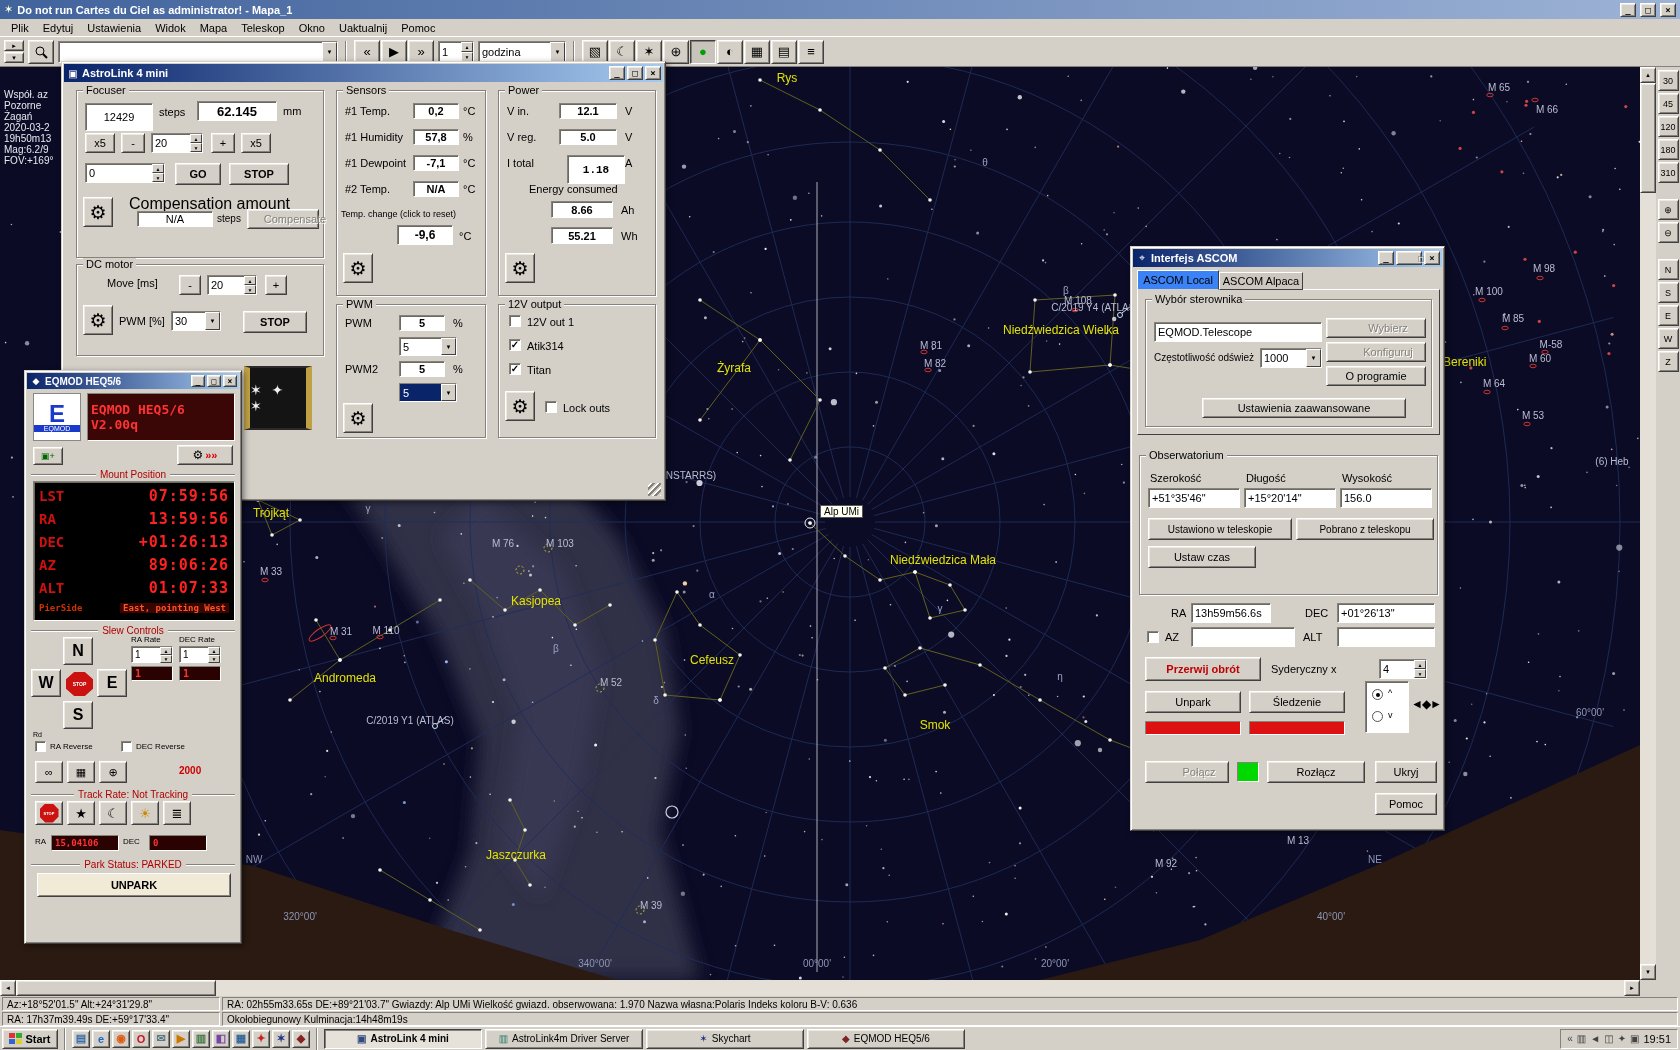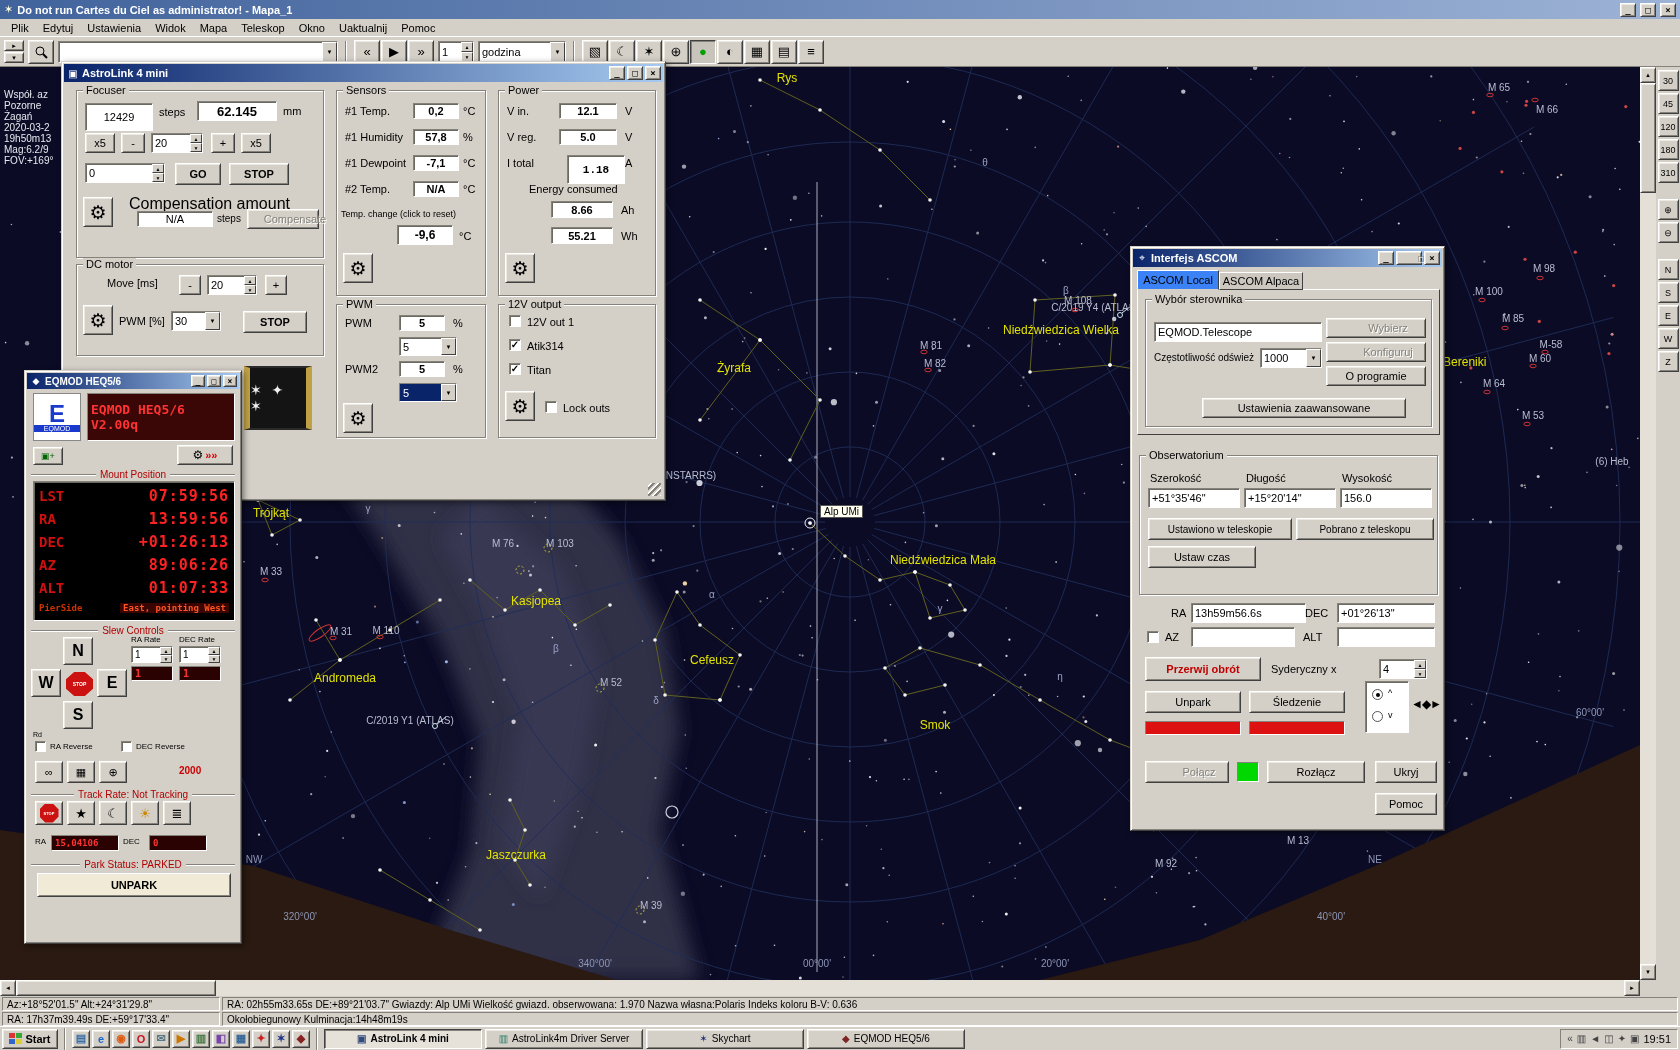--- a/index.html
+++ b/index.html
@@ -1383,21 +1383,21 @@
       <span class="lab" style="left:106px;top:16px;">Długość</span>
       <span class="lab" style="left:202px;top:16px;">Wysokość</span>
       <span class="fld" style="left:8px;top:32px;width:92px;height:20px;">+51°35'46"</span>
       <span class="fld" style="left:104px;top:32px;width:92px;height:20px;">+15°20'14"</span>
       <span class="fld" style="left:200px;top:32px;width:92px;height:20px;">156.0</span>
       <span class="btn" style="left:8px;top:62px;width:144px;height:22px;font-size:10px;">Ustawiono w teleskopie</span>
       <span class="btn" style="left:156px;top:62px;width:138px;height:22px;font-size:10px;">Pobrano z teleskopu</span>
       <span class="btn" style="left:8px;top:90px;width:108px;height:22px;">Ustaw czas</span>
     </div>
     <span class="lab" style="left:38px;top:340px;">RA</span>
-    <span class="fld" style="left:58px;top:336px;width:115px;height:20px;">13h59m56.6s</span>
+    <span class="fld" style="left:58px;top:336px;width:80px;height:20px;">13h59m56.6s</span>
     <span class="lab" style="left:172px;top:340px;">DEC</span>
     <span class="fld" style="left:204px;top:336px;width:98px;height:20px;">+01°26'13"</span>
     <span class="cb" style="left:14px;top:364px;"></span>
     <span class="lab" style="left:32px;top:364px;">AZ</span>
     <span class="fld" style="left:58px;top:360px;width:104px;height:20px;"></span>
     <span class="lab" style="left:170px;top:364px;">ALT</span>
     <span class="fld" style="left:204px;top:360px;width:98px;height:20px;"></span>
     <span class="btn" style="left:12px;top:390px;width:116px;height:24px;color:#c00000;font-weight:bold;">Przerwij obrót</span>
     <span class="lab" style="left:138px;top:396px;">Syderyczny x</span>
     <span class="spin" style="left:246px;top:392px;width:48px;height:20px;">

